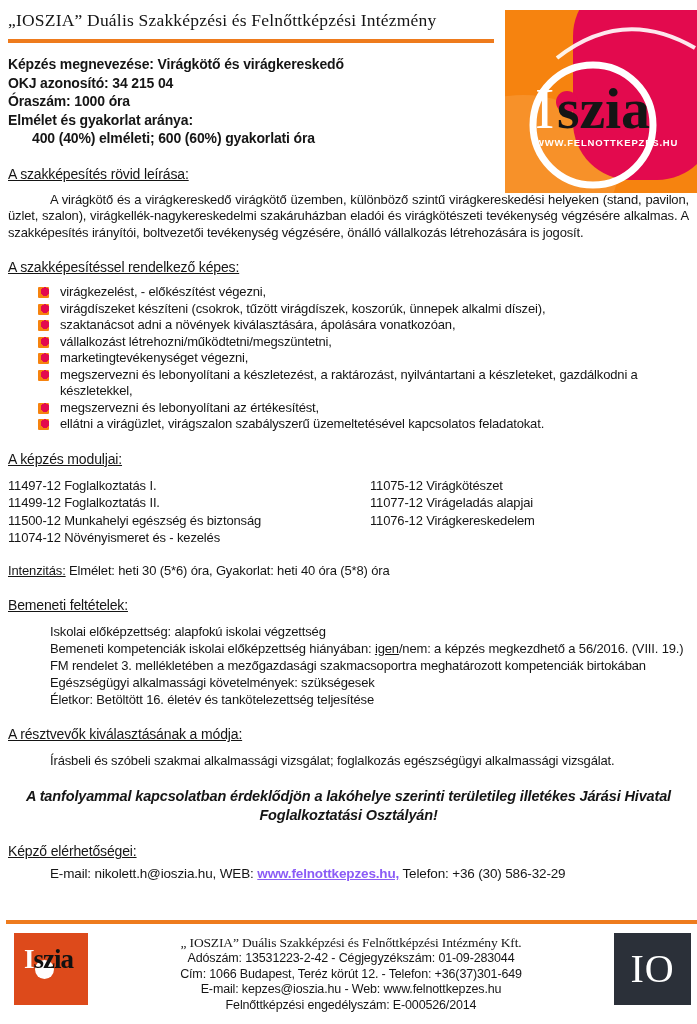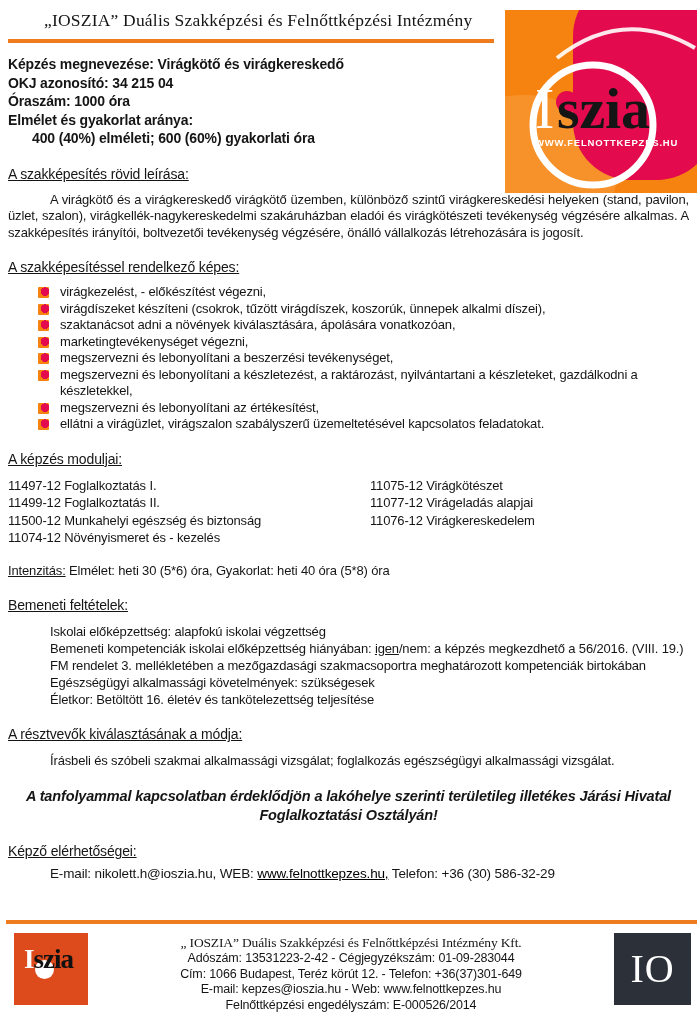--- a/index.html
+++ b/index.html
@@ -16,21 +16,20 @@
     letter-spacing:-0.15px;
     line-height:16.5px;
   }
   
   .doc-title{
     font-family:"Liberation Serif",serif;
     font-size:17.5px;
     letter-spacing:0.2px;
     line-height:22px;
     margin-top:3px;
-    margin-left:36px;
   }
   .title-rule{
     width:486px;height:4px;
     background:var(--accent-orange,#EE7B1D);
     margin-top:8px;
   }
   
   .main-logo{
     position:absolute;
     top:10px;right:0;
@@ -90,21 +89,21 @@
     margin-top:18px;
     text-align:center;
     font-weight:bold;
     font-style:italic;
     font-size:14.5px;
     line-height:19px;
     padding:0 4px;
   }
   
   .contact-line{margin-left:42px;margin-top:6px;font-size:13.5px;}
-  .contact-line .link{text-decoration:underline;color:#000000;cursor:pointer;}
+  .contact-line .link{text-decoration:underline;color:#8b5cf6;cursor:pointer;font-weight:bold;}
   
   .footer{
     position:absolute;
     left:0;right:0;bottom:0;
     height:104px;
     padding-left:6px;
   }
   .footer-rule{
     width:100%;height:4px;
     background:var(--accent-orange,#EE7B1D);
@@ -196,25 +195,25 @@
     <div class="bullet-row">
         <span class="bullet-icon"></span>
         <span class="bullet-text">virágdíszeket készíteni (csokrok, tűzött virágdíszek, koszorúk, ünnepek alkalmi díszei),</span>
       </div>
     <div class="bullet-row">
         <span class="bullet-icon"></span>
         <span class="bullet-text">szaktanácsot adni a növények kiválasztására, ápolására vonatkozóan,</span>
       </div>
     <div class="bullet-row">
         <span class="bullet-icon"></span>
+        <span class="bullet-text">vállalkozást létrehozni/működtetni/megszüntetni,</span>
+      </div>
+    <div class="bullet-row">
+        <span class="bullet-icon"></span>
         <span class="bullet-text">marketingtevékenységet végezni,</span>
-      </div>
-    <div class="bullet-row">
-        <span class="bullet-icon"></span>
-        <span class="bullet-text">megszervezni és lebonyolítani a beszerzési tevékenységet,</span>
       </div>
     <div class="bullet-row">
         <span class="bullet-icon"></span>
         <span class="bullet-text">megszervezni és lebonyolítani a készletezést, a raktározást, nyilvántartani a készleteket, gazdálkodni a készletekkel,</span>
       </div>
     <div class="bullet-row">
         <span class="bullet-icon"></span>
         <span class="bullet-text">megszervezni és lebonyolítani az értékesítést,</span>
       </div>
     <div class="bullet-row">

